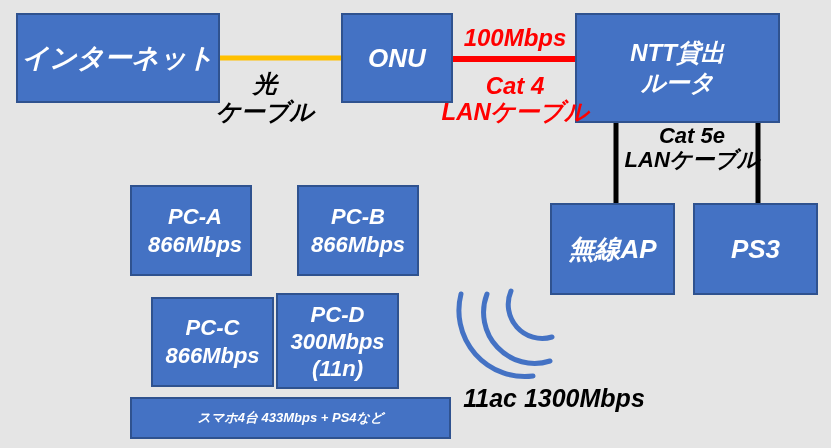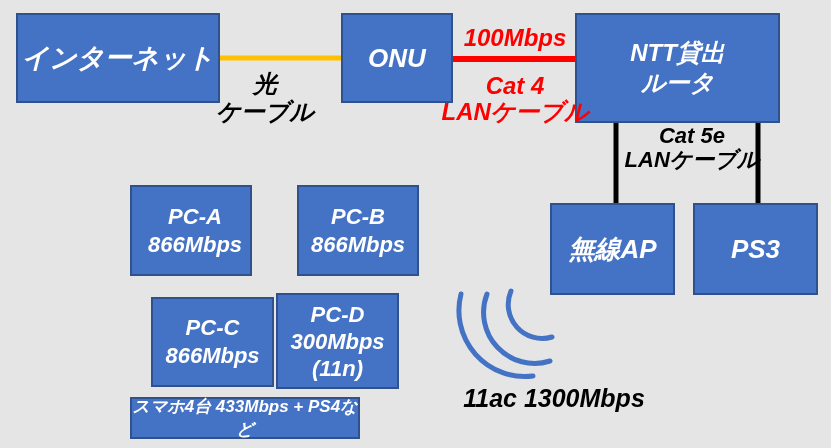--- a/index.html
+++ b/index.html
@@ -49,21 +49,21 @@
   
   .n-internet { left: 16px;  top: 13px;  width: 204px; height: 90px; font-size: 27px; }
   .n-onu      { left: 341px; top: 13px;  width: 112px; height: 90px; font-size: 26px; }
   .n-router   { left: 575px; top: 13px;  width: 205px; height: 110px; font-size: 24px; line-height: 30px; }
   .n-ap       { left: 550px; top: 203px; width: 125px; height: 92px; font-size: 26px; }
   .n-ps3      { left: 693px; top: 203px; width: 125px; height: 92px; font-size: 26px; }
   .n-pca      { left: 130px; top: 185px; width: 122px; height: 91px; font-size: 22px; line-height: 28px; padding-left: 8px; }
   .n-pcb      { left: 276px; top: 185px; width: 122px; height: 91px; font-size: 22px; line-height: 28px; margin-left: 21px; }
   .n-pcc      { left: 130px; top: 297px; width: 123px; height: 90px; font-size: 22px; line-height: 28px; margin-left: 21px; }
   .n-pcd      { left: 276px; top: 293px; width: 123px; height: 96px; font-size: 22px; line-height: 27px; }
-  .n-sumaho   { left: 130px; top: 397px; width: 230px; height: 42px; font-size: 17px; }
+  .n-sumaho   { left: 130px; top: 397px; width: 321px; height: 42px; font-size: 13px; }
 
   
   .l-optical  { left: 205px; top: 70px;  width: 120px; font-size: 24px; line-height: 28px; }
   .l-speed    { left: 440px; top: 24px;  width: 150px; font-size: 24px; }
   .l-cat5     { left: 435px; top: 73px;  width: 160px; font-size: 24px; line-height: 26px; }
   .l-cat5e    { left: 622px; top: 124px; width: 140px; font-size: 22px; line-height: 24px; }
   .l-wifi     { left: 448px; top: 384px; width: 212px; font-size: 25px; }
 </style>
 </head>
 <body>

